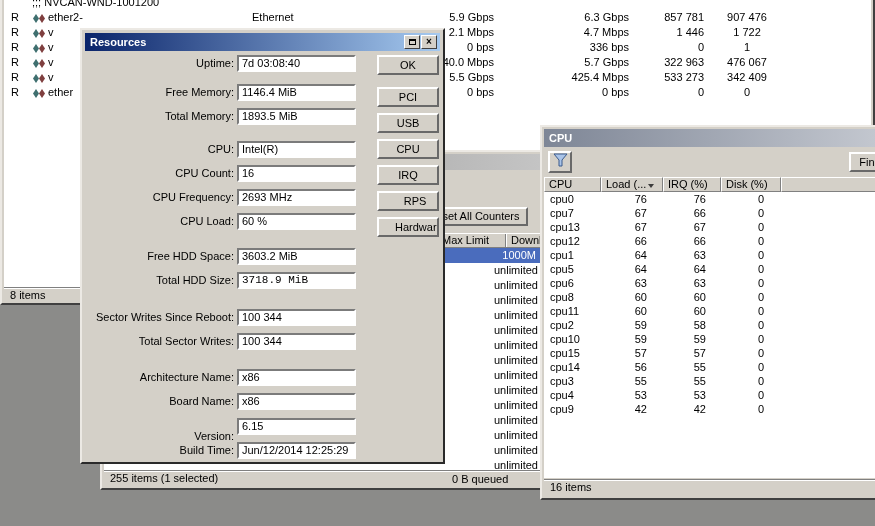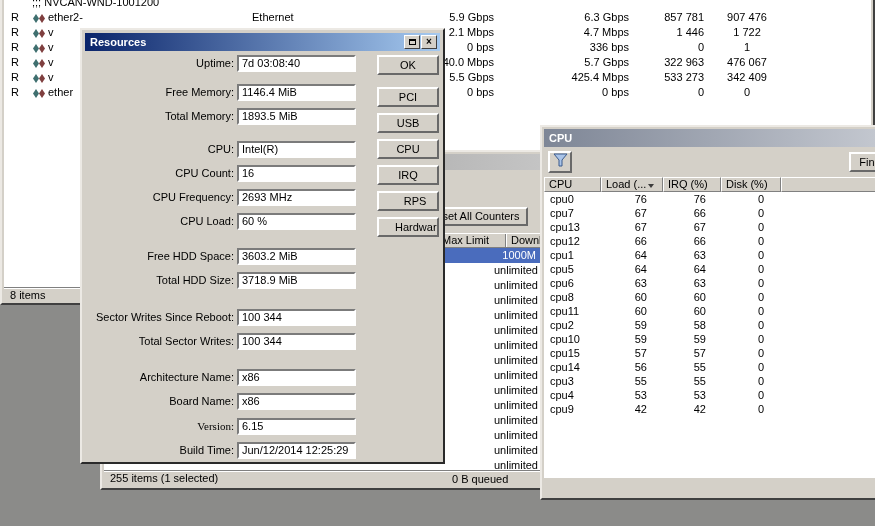--- a/index.html
+++ b/index.html
@@ -343,20 +343,23 @@
             <span class="cc-irq">53</span>
             <span class="cc-disk">0</span>
           </div>
           <div class="cpu-row">
             <span class="cc-name">cpu9</span>
             <span class="cc-load">42</span>
             <span class="cc-irq">42</span>
             <span class="cc-disk">0</span>
           </div>
         </div>
+    </div>
+    <div class="statusbar" id="cpu-status">
+      <span>16 items</span>
     </div>
   </div>
 
   <div class="win" id="res-dialog">
     <div id="res-title">
       <span>Resources</span>
       <div class="title-btn" id="btn-restore"><span id="restore-glyph"></span></div>
       <div class="title-btn" id="btn-close"><span>×</span></div>
     </div>
     <div id="res-fields">
@@ -370,30 +373,30 @@
         <div class="fld-box sunken" style="top: 111px;">Intel(R)</div>
         <div class="fld-label" style="top: 137px;">CPU Count:</div>
         <div class="fld-box sunken" style="top: 135px;">16</div>
         <div class="fld-label" style="top: 161px;">CPU Frequency:</div>
         <div class="fld-box sunken" style="top: 159px;">2693 MHz</div>
         <div class="fld-label" style="top: 185px;">CPU Load:</div>
         <div class="fld-box sunken" style="top: 183px;">60 %</div>
         <div class="fld-label" style="top: 220px;">Free HDD Space:</div>
         <div class="fld-box sunken" style="top: 218px;">3603.2 MiB</div>
         <div class="fld-label" style="top: 244px;">Total HDD Size:</div>
-        <div class="fld-box sunken" style="top: 242px;">3718.9 MiB</div>
+        <div class="fld-box sunken" style="top: 242px; font-family: Liberation Mono, monospace;">3718.9 MiB</div>
         <div class="fld-label" style="top: 281px;">Sector Writes Since Reboot:</div>
         <div class="fld-box sunken" style="top: 279px;">100 344</div>
         <div class="fld-label" style="top: 305px;">Total Sector Writes:</div>
         <div class="fld-box sunken" style="top: 303px;">100 344</div>
         <div class="fld-label" style="top: 341px;">Architecture Name:</div>
         <div class="fld-box sunken" style="top: 339px;">x86</div>
         <div class="fld-label" style="top: 365px;">Board Name:</div>
         <div class="fld-box sunken" style="top: 363px;">x86</div>
-        <div class="fld-label" style="top: 390px; font-family: Liberation Serif, serif;">Version:</div>
+        <div class="fld-label" style="top: 400px;">Version:</div>
         <div class="fld-box sunken" style="top: 388px;">6.15</div>
         <div class="fld-label" style="top: 414px;">Build Time:</div>
         <div class="fld-box sunken" style="top: 412px;">Jun/12/2014 12:25:29</div>
       </div>
     <div id="res-buttons">
         <div class="dlg-btn btn3d" style="top: 25px;">OK</div>
         <div class="dlg-btn btn3d" style="top: 57px;">PCI</div>
         <div class="dlg-btn btn3d" style="top: 83px;">USB</div>
         <div class="dlg-btn btn3d" style="top: 109px;">CPU</div>
         <div class="dlg-btn btn3d" style="top: 135px;">IRQ</div>

